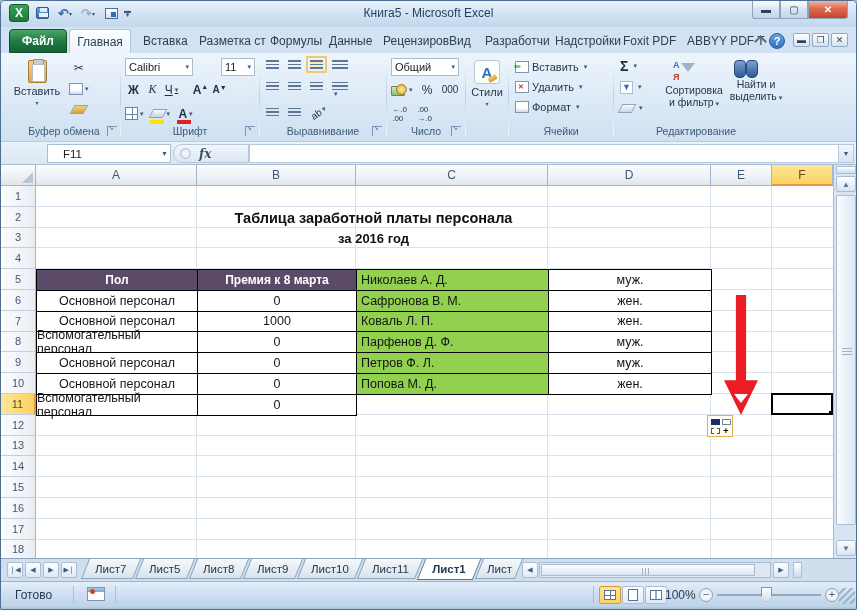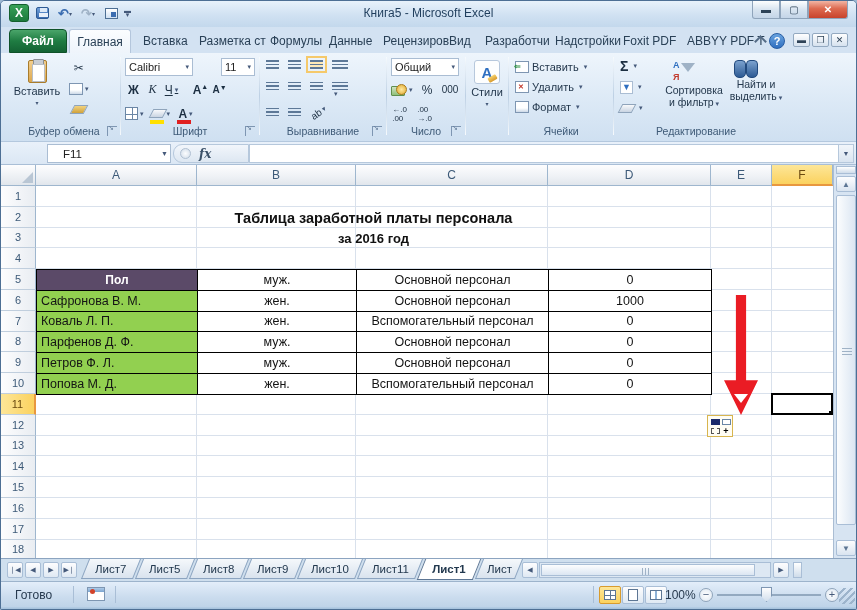--- a/index.html
+++ b/index.html
@@ -472,21 +472,23 @@
     <div class="vline" style="left:354px"></div>
     <div class="vline" style="left:546px"></div>
     <div class="vline" style="left:709px"></div>
     <div class="vline" style="left:770px"></div>
 
     <div class="wtitle" style="top:42px;font-size:14.5px">Таблица заработной платы персонала</div>
     <div class="wtitle" style="top:63px;font-size:13px">за 2016 год</div>
 
     <div id="tbl">
       <div class="hd">Пол</div>
-
+      <div class="hd">Премия к 8 марта</div>
+
+      <div class="nm">Николаев А. Д.</div>
       <div>муж.</div>
       <div>Основной персонал</div>
       <div>0</div>
 
       <div class="nm">Сафронова В. М.</div>
       <div>жен.</div>
       <div>Основной персонал</div>
       <div>1000</div>
 
       <div class="nm">Коваль Л. П.</div>

